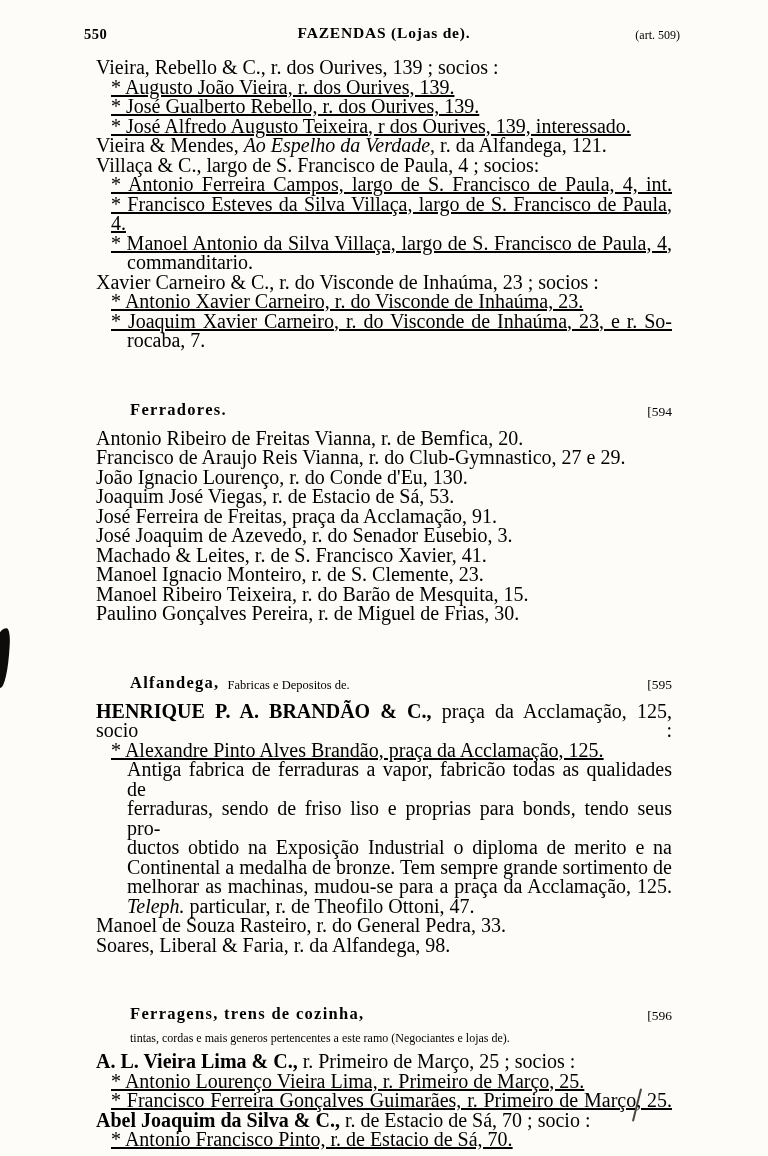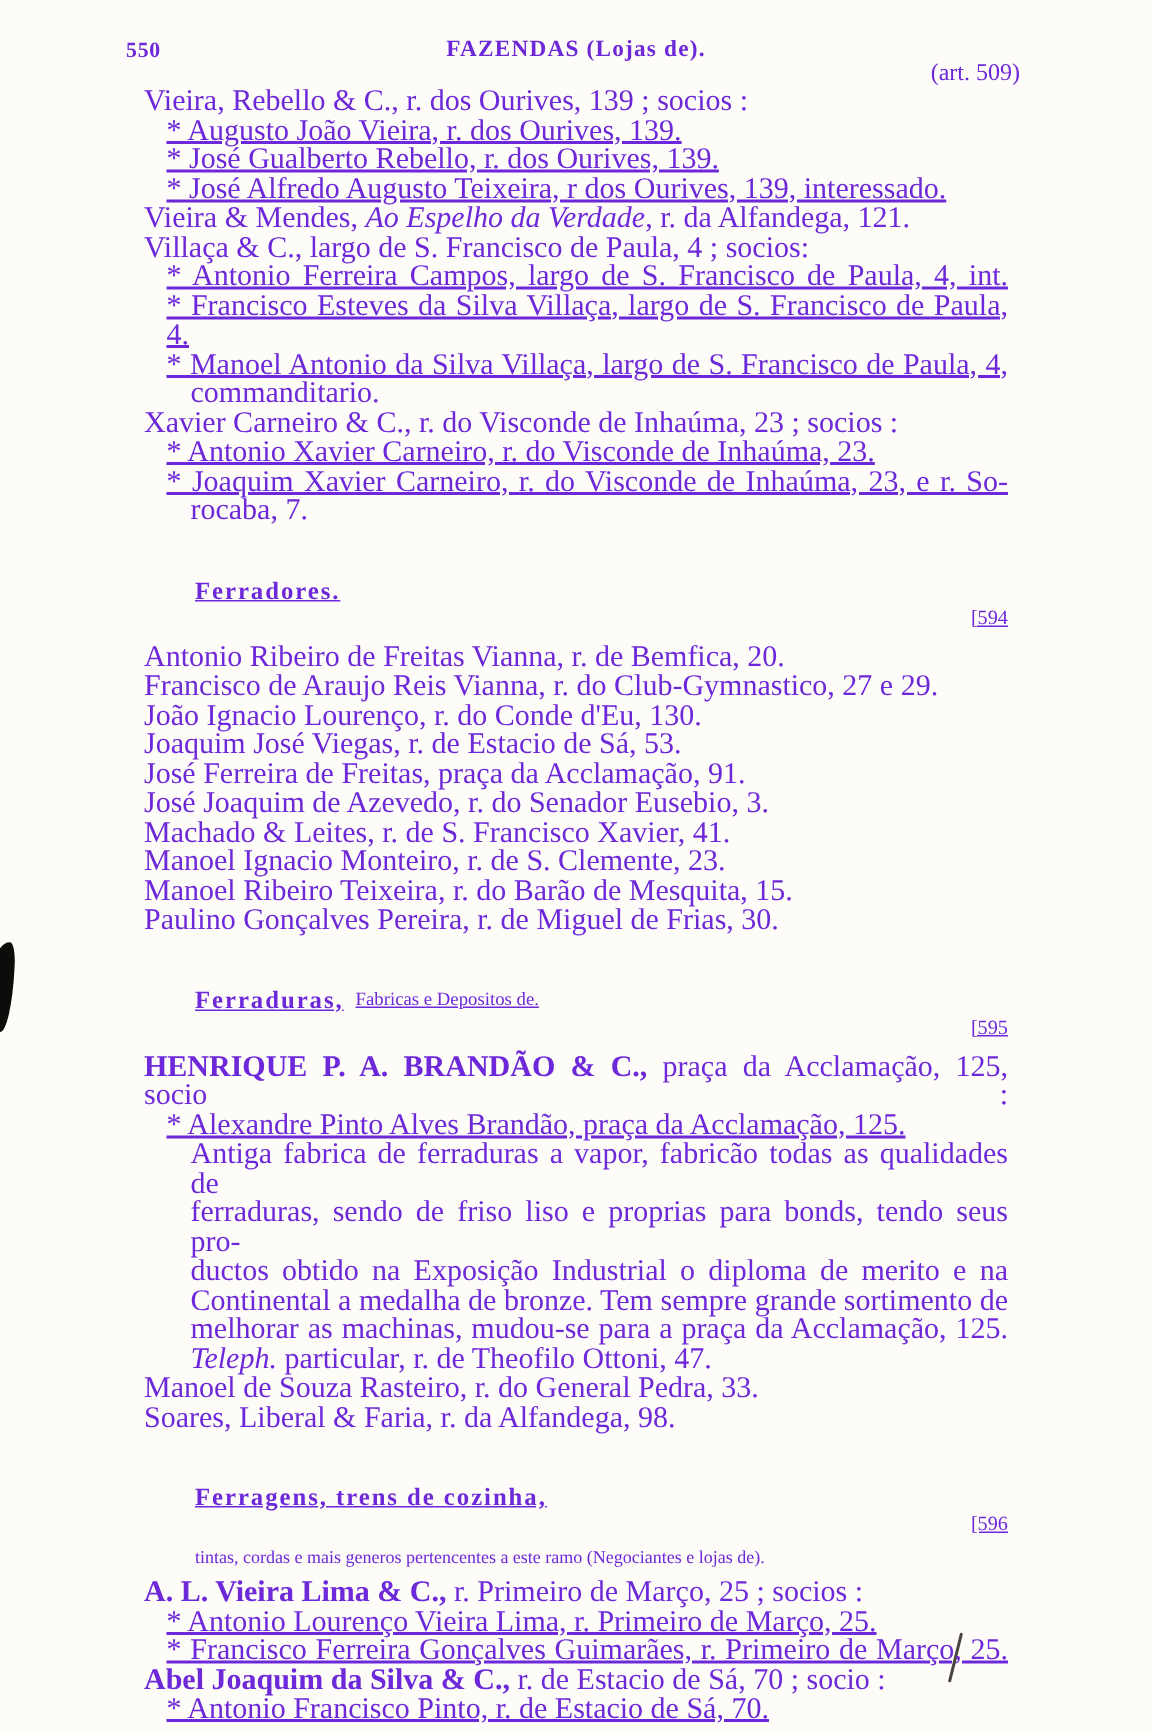--- a/index.html
+++ b/index.html
@@ -3,38 +3,38 @@
 <meta charset="utf-8">
 <style>
   * { margin:0; padding:0; box-sizing:border-box; }
   html,body { background:#e8e6e0; }
   .page {
     width:768px; height:1156px;
     background:#fdfcf8;
     position:relative;
     overflow:hidden;
     font-family:"Liberation Serif","DejaVu Serif",serif;
-    color:#6d28d9;
+    color:#000000;
   }
   .content { position:absolute; left:96px; right:96px; top:24px; }
 
   .header { position:relative; height:22px; margin-bottom:12px; }
   .pgnum  { position:absolute; left:-12px; top:2px; font-size:14.5px; font-weight:700; letter-spacing:.5px; }
   .title  { display:block; text-align:center; font-size:15.5px; font-weight:700; letter-spacing:.8px; }
-  .art    { position:absolute; right:-8px; top:4px; font-size:16px;margin-top:12px; }
+  .art    { position:absolute; right:-8px; top:4px; font-size:12px; }
 
   .line { font-size:20px; line-height:19.5px; }
   .indent-0 { padding-left:0; }
   .indent-1 { padding-left:15px;text-decoration:underline; }
   .indent-2 { padding-left:31px; }
   .just { text-align:justify; text-align-last:justify; }
   .it { font-style:italic; }
   .bd { font-weight:700; }
 
-  .heading-row { display:flex; align-items:center; margin:17px 0 9px 0;text-decoration:underline; }
+  .heading-row { display:flex; align-items:flex-end; margin:17px 0 9px 0; }
   .heading     { margin-left:34px; font-weight:700; font-size:16.5px; letter-spacing:1.3px; }
   .heading-sub { font-size:12.5px; margin-left:8px; }
   .heading-ref { margin-left:auto; font-size:13.5px;margin-top:36px; }
   .subline     { font-size:12px; line-height:17px; padding-left:34px; margin:-3px 0 5px 0; }
 
   .ink-blot {
     position:absolute; left:-4px; top:628px;
     width:13px; height:60px;
     background:#0d0c0a;
     border-radius:70% 30% 55% 45% / 25% 25% 70% 70%;
@@ -83,21 +83,21 @@
         <div class="line indent-0"><span>Francisco de Araujo Reis Vianna, r. do Club-Gymnastico, 27 e 29.</span></div>
         <div class="line indent-0"><span>João Ignacio Lourenço, r. do Conde d'Eu, 130.</span></div>
         <div class="line indent-0"><span>Joaquim José Viegas, r. de Estacio de Sá, 53.</span></div>
         <div class="line indent-0"><span>José Ferreira de Freitas, praça da Acclamação, 91.</span></div>
         <div class="line indent-0"><span>José Joaquim de Azevedo, r. do Senador Eusebio, 3.</span></div>
         <div class="line indent-0"><span>Machado &amp; Leites, r. de S. Francisco Xavier, 41.</span></div>
         <div class="line indent-0"><span>Manoel Ignacio Monteiro, r. de S. Clemente, 23.</span></div>
         <div class="line indent-0"><span>Manoel Ribeiro Teixeira, r. do Barão de Mesquita, 15.</span></div>
         <div class="line indent-0"><span>Paulino Gonçalves Pereira, r. de Miguel de Frias, 30.</span></div>
         <div class="heading-row">
-          <span class="heading">Ferraduras,</span>
+          <span class="heading">Alfandega,</span>
           <span class="heading-sub">Fabricas e Depositos de.</span>
           <span class="heading-ref">[595</span>
         </div>
         <div class="line indent-0 just"><span class="bd">HENRIQUE P. A. BRANDÃO &amp; C.,</span><span> praça da Acclamação, 125, socio :</span></div>
         <div class="line indent-1"><span>* Alexandre Pinto Alves Brandão, praça da Acclamação, 125.</span></div>
         <div class="line indent-2 just"><span>Antiga fabrica de ferraduras a vapor, fabricão todas as qualidades de</span></div>
         <div class="line indent-2 just"><span>ferraduras, sendo de friso liso e proprias para bonds, tendo seus pro-</span></div>
         <div class="line indent-2 just"><span>ductos obtido na Exposição Industrial o diploma de merito e na</span></div>
         <div class="line indent-2 just"><span>Continental a medalha de bronze. Tem sempre grande sortimento de</span></div>
         <div class="line indent-2 just"><span>melhorar as machinas, mudou-se para a praça da Acclamação, 125.</span></div>

